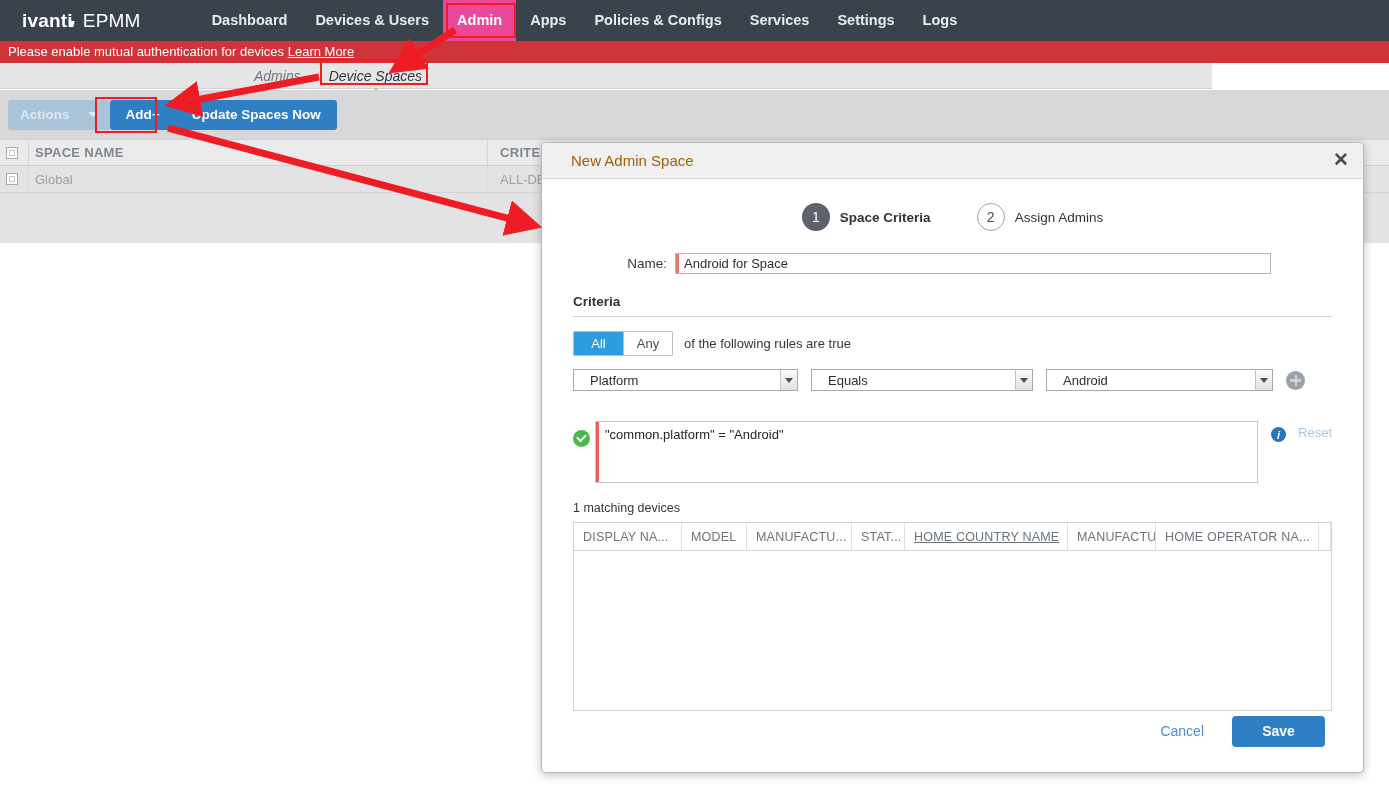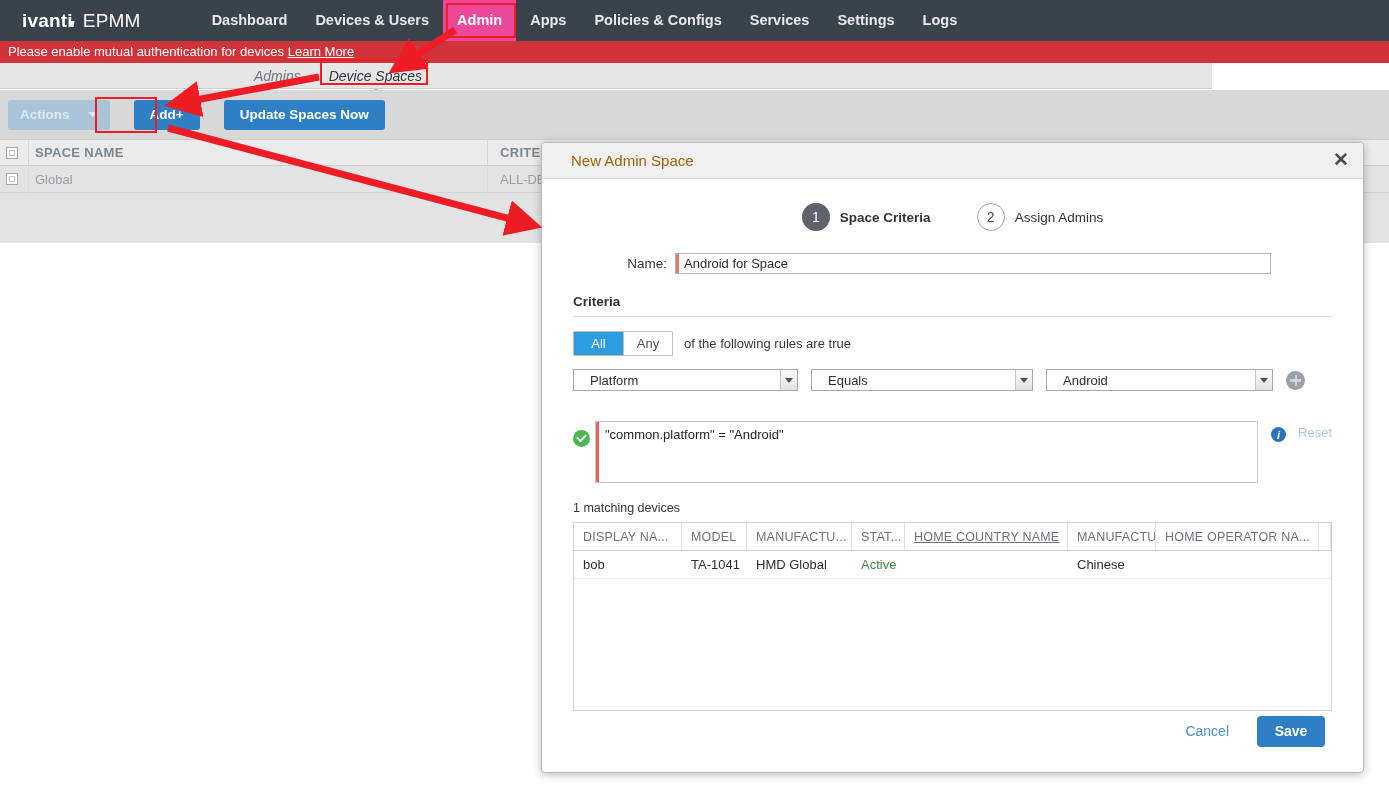--- a/index.html
+++ b/index.html
@@ -55,21 +55,21 @@
     position: absolute; left: 369px; top: 88px;
     width: 0; height: 0;
     border-left: 7px solid transparent; border-right: 7px solid transparent;
     border-bottom: 6px solid #b9b9b9;
   }
 
   
   .toolbar {
     position: absolute; top: 90px; left: 0; width: 1389px; height: 49px;
     background: #d8d8d8;
-    display: flex; align-items: center; padding-left: 8px; gap: 24px;
+    display: flex; align-items: center; padding-left: 8px; gap: 0;
   }
   .btn {
     border: none; border-radius: 3px; font-size: 13.5px; font-weight: bold;
     color: #ffffff; cursor: pointer; height: 30px; padding: 0 16px;
     font-family: "Liberation Sans", sans-serif;
   }
   .btn-primary { background: #2e7fc4; }
   .btn-disabled {
     background: #a9c3d8; color: #dde8f1; cursor: default;
     display: flex; align-items: center; gap: 18px; padding: 0 12px;
@@ -246,21 +246,21 @@
   .w-hon { width: 163px; } .w-last { flex: 1 1 auto; }
 
   .modal-foot {
     position: absolute; bottom: 0; left: 0; width: 100%; height: 82px;
     display: flex; align-items: center; justify-content: flex-end;
     padding-right: 38px; gap: 28px;
   }
   .cancel-link { font-size: 14px; color: #4a90cf; cursor: pointer; }
   .save-btn {
     background: #2e7fc4; color: #ffffff; border: none; border-radius: 4px;
-    width: 68px; height: 31px; font-size: 14px; font-weight: bold;
+    width: 93px; height: 31px; font-size: 14px; font-weight: bold;
     cursor: pointer; font-family: "Liberation Sans", sans-serif;
   }
 
   
   .anno-box {
     position: absolute; border: 2px solid #ee1c25; pointer-events: none;
   }
   .anno-svg { position: absolute; left: 0; top: 0; width: 1389px; height: 788px; pointer-events: none; }
 </style>
 </head>
@@ -402,30 +402,20 @@
       <div class="res-head">
         <div class="w-disp">DISPLAY NA...</div>
         <div class="w-model">MODEL</div>
         <div class="w-manu">MANUFACTU...</div>
         <div class="w-stat">STAT...</div>
         <div class="w-hcn">HOME COUNTRY NAME</div>
         <div class="w-lang">MANUFACTU</div>
         <div class="w-hon">HOME OPERATOR NA...</div>
         <div class="w-last"></div>
       </div>
-      <div class="res-row">
-        <div class="w-disp">bob</div>
-        <div class="w-model">TA-1041</div>
-        <div class="w-manu">HMD Global</div>
-        <div class="w-stat status">Active</div>
-        <div class="w-hcn"></div>
-        <div class="w-lang">Chinese</div>
-        <div class="w-hon"></div>
-        <div class="w-last"></div>
-      </div>
     </div>
 
     <div class="modal-foot">
       <div class="cancel-link">Cancel</div>
       <button class="save-btn">Save</button>
     </div>
   </div>
 
   <div class="anno-box" style="left:446px; top:3px; width:70px; height:35px;"></div>
   <div class="anno-box" style="left:320px; top:59px; width:108px; height:26px;"></div>

